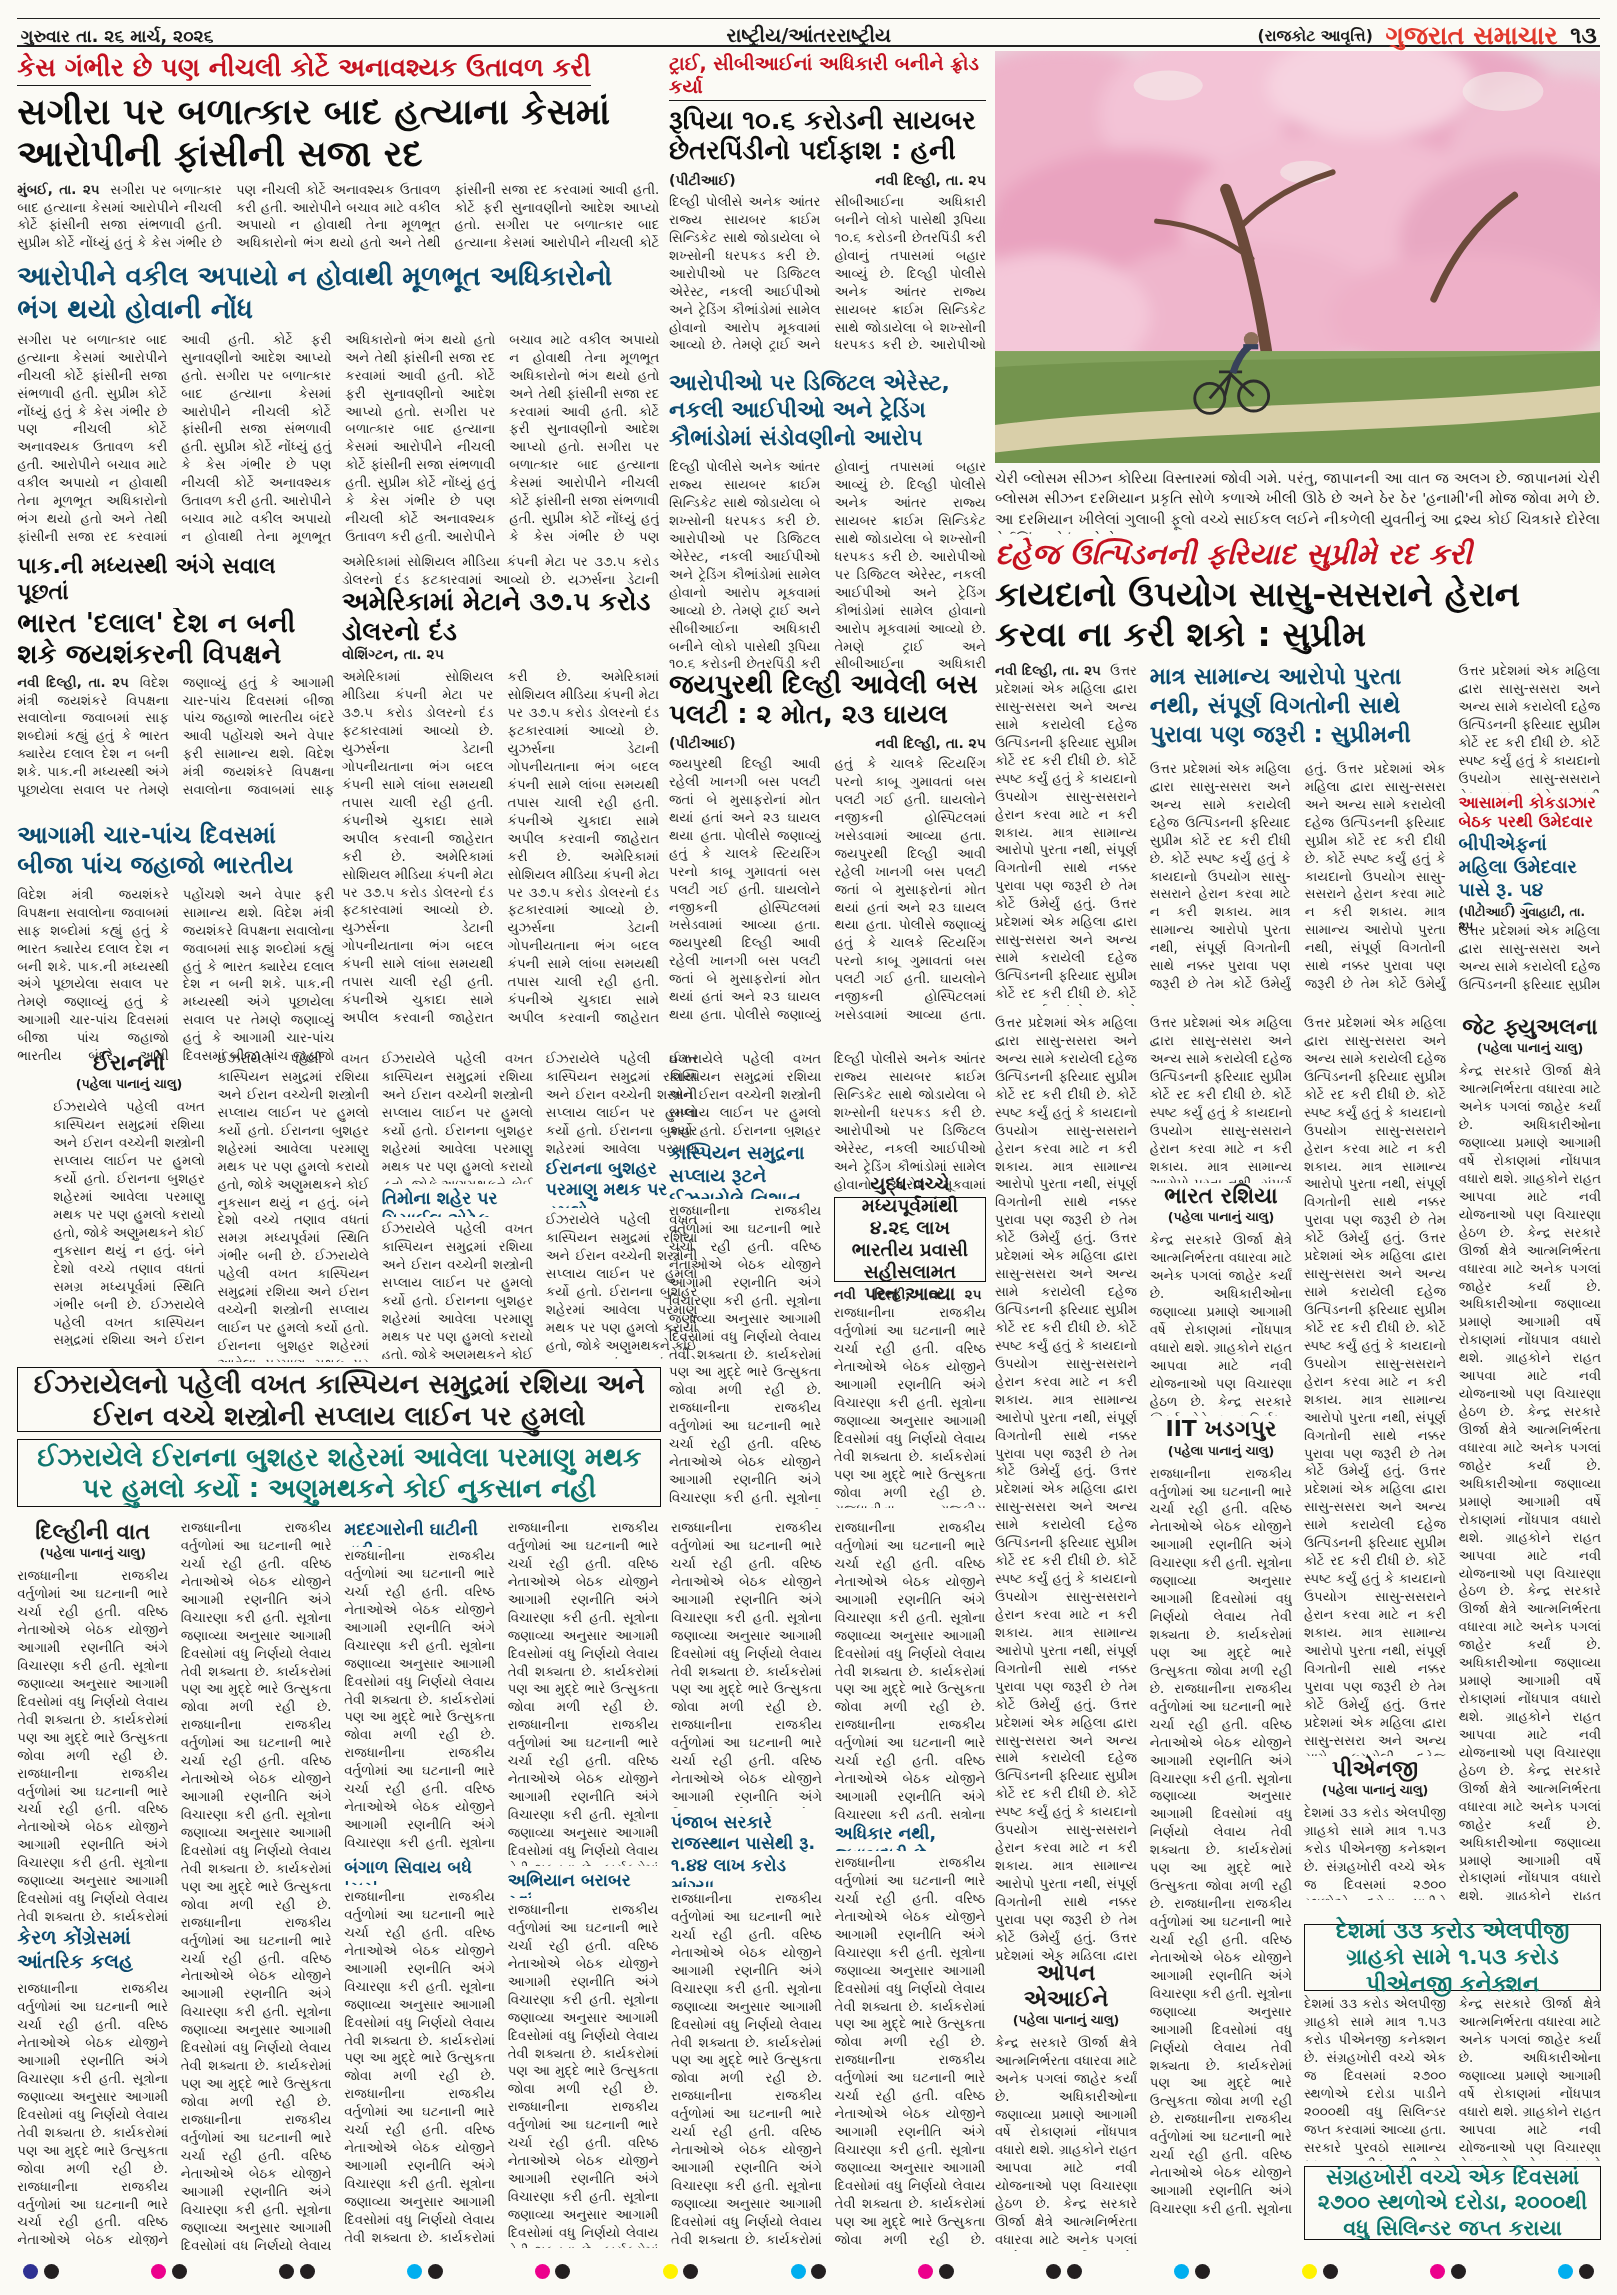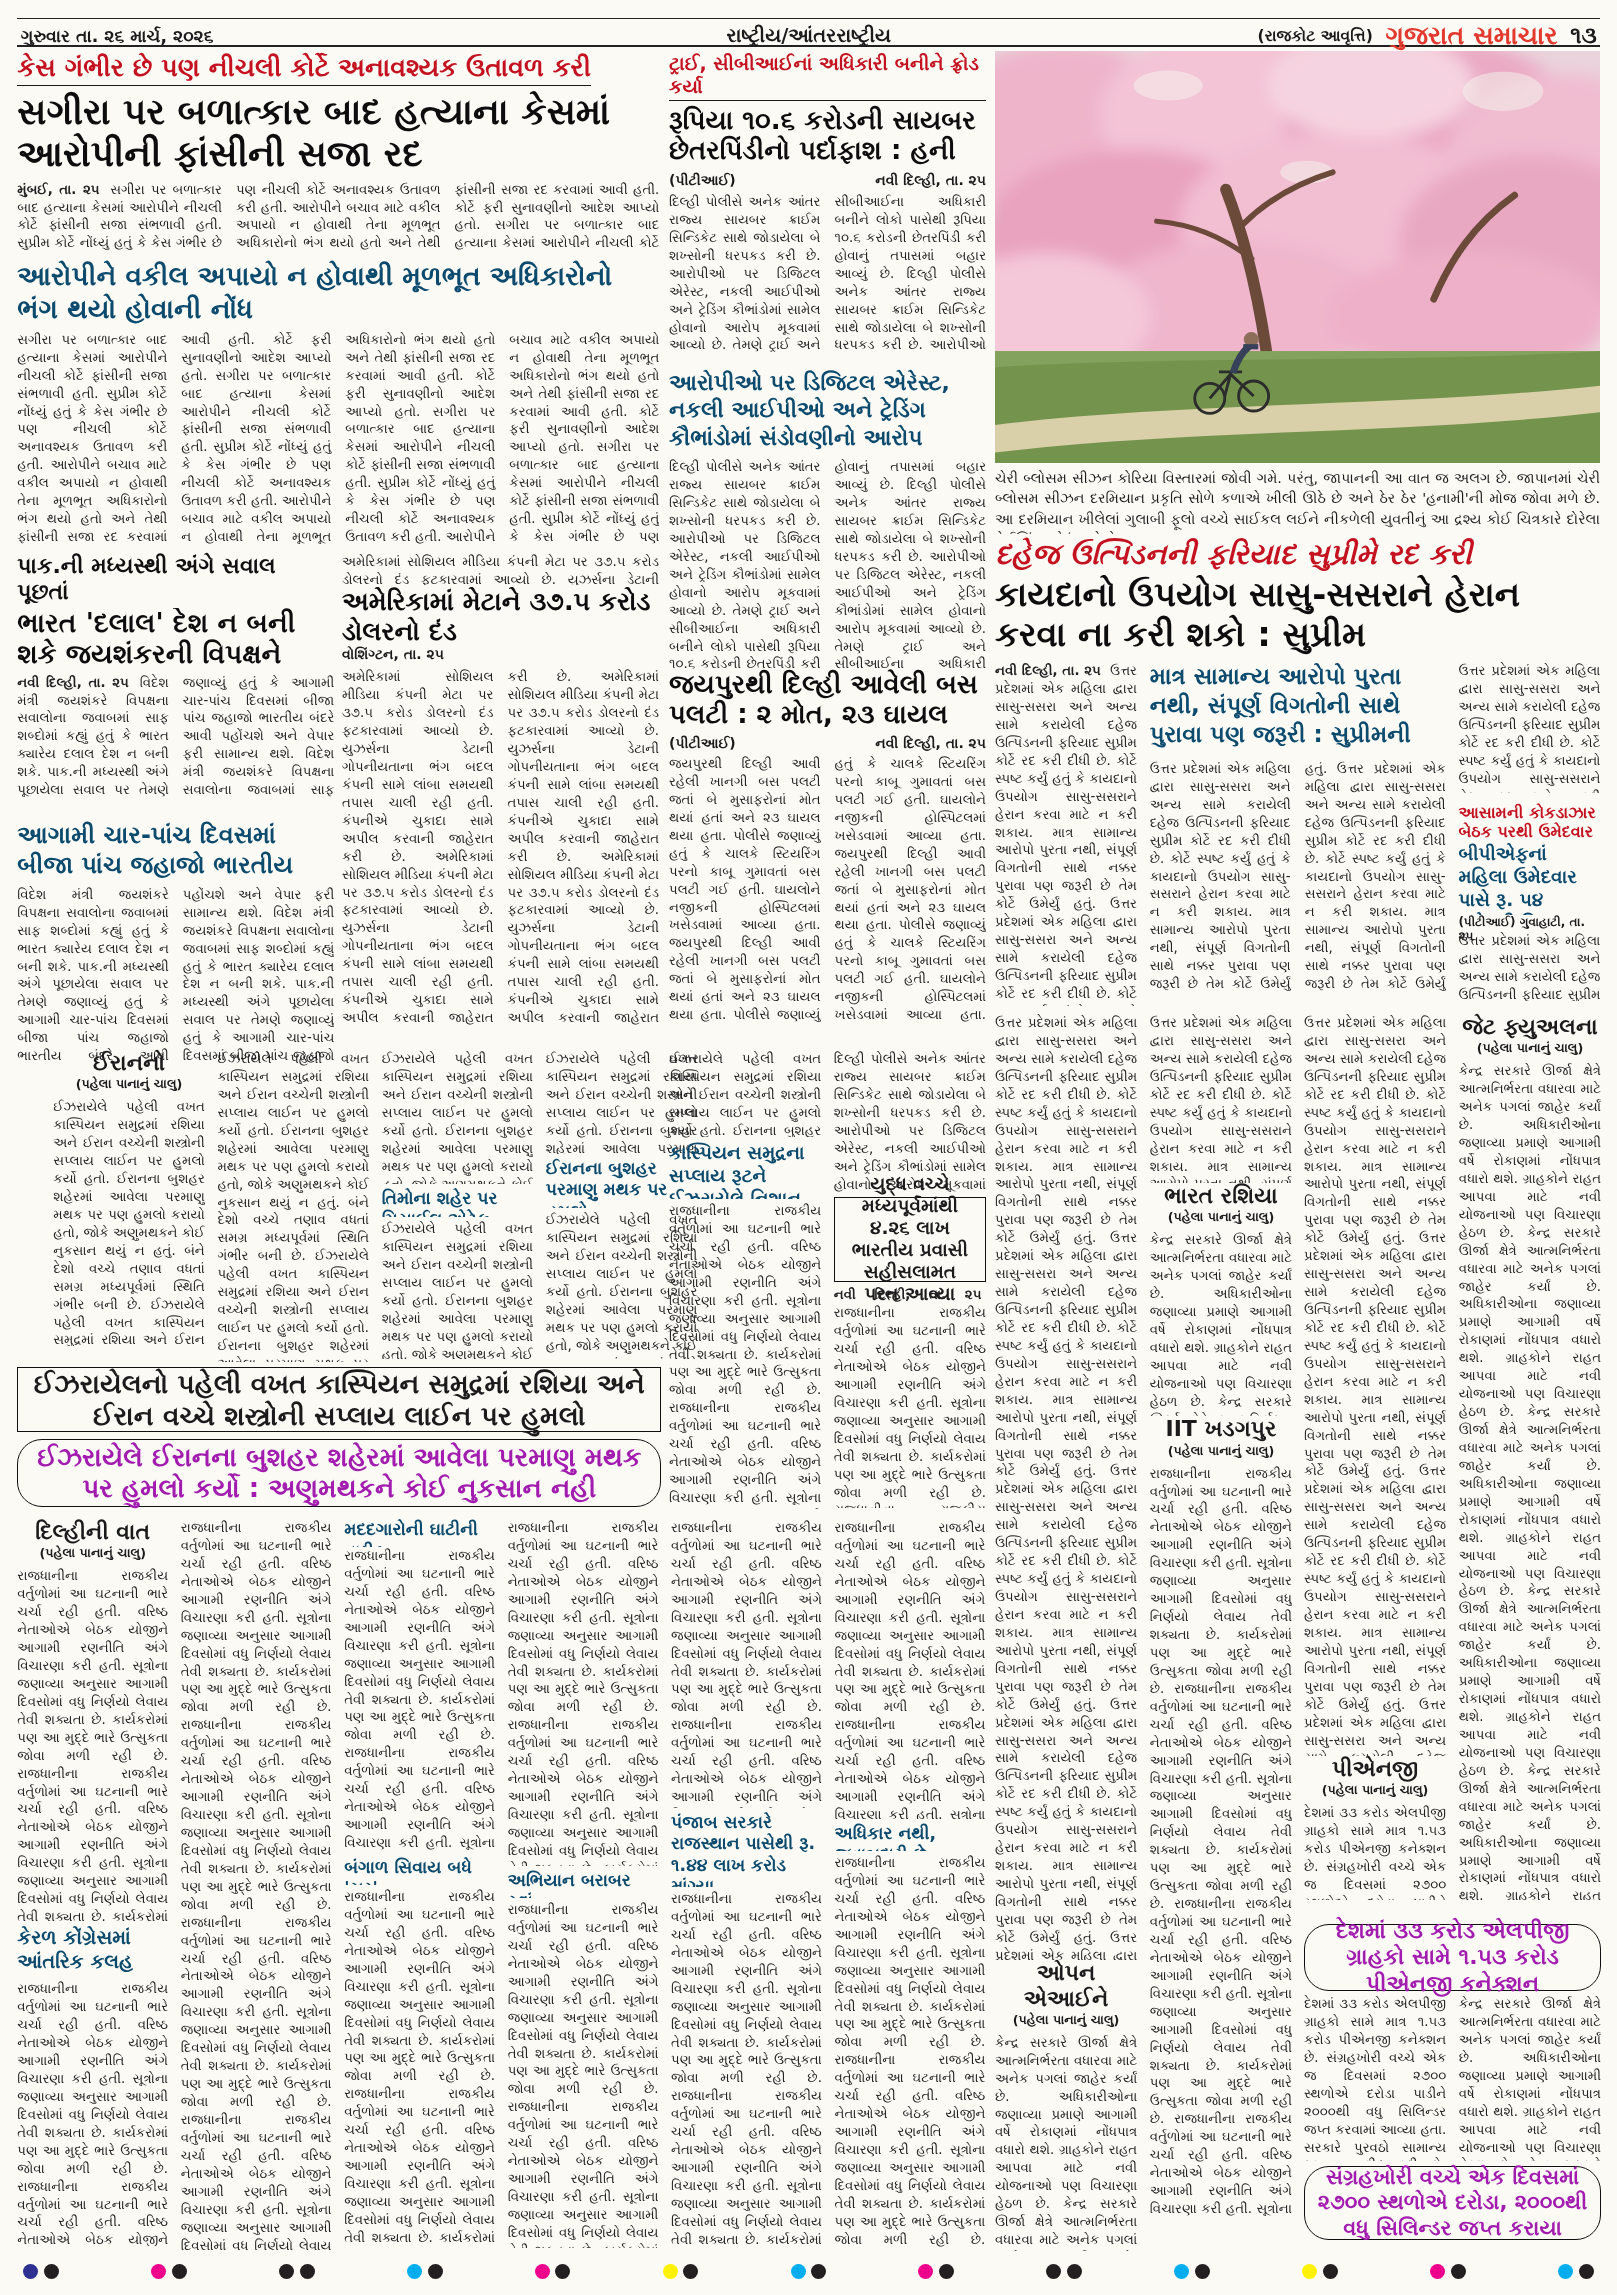--- a/index.html
+++ b/index.html
@@ -35,21 +35,21 @@
   .sub { font-weight:bold; color:#0c4a6e; line-height:1.25; overflow:hidden; }
   .dl { font-weight:bold; margin-right:4.6px; }
   .agency-row { display:flex; justify-content:space-between; font-weight:bold; font-size:14px; margin:3.5px 0; }
   .center { text-align:left; }
 
   .cont-name { font-size:22px; font-weight:bold; text-align:center; line-height:1.15; }
   .cont-tag  { font-size:12.7px; font-weight:bold; text-align:center; margin:1.2px 0 5.8px; }
 
   .box { border:1.7px solid #101010; display:flex; align-items:center; justify-content:center;
          text-align:center; padding:3.5px 10.4px; font-weight:bold; line-height:1.2; }
-  .box-red { color:#a21caf;border-radius:25px; }
+  .box-red { color:#0f766e; }
 
   .colstack { display:flex; gap:12.7px; }
   .col { flex:1; display:flex; flex-direction:column; }
 
   .caption { font-size:14.4px; line-height:1.42; text-align:justify; overflow:hidden; }
 
   .reg-row { display:flex; justify-content:space-between; align-items:center; }
   .reg-group { display:flex; gap:5.8px; }
   .reg-dot { width:15px; height:15px; border-radius:50%; display:inline-block; }
 
@@ -149,21 +149,21 @@
           <b class="dl">નવી દિલ્હી, તા. ૨૫</b>
           <span>ઉત્તર પ્રદેશમાં એક મહિલા દ્વારા સાસુ-સસરા અને અન્ય સામે કરાયેલી દહેજ ઉત્પિડનની ફરિયાદ સુપ્રીમ કોર્ટે રદ કરી દીધી છે. કોર્ટે સ્પષ્ટ કર્યું હતું કે કાયદાનો ઉપયોગ સાસુ-સસરાને હેરાન કરવા માટે ન કરી શકાય. માત્ર સામાન્ય આરોપો પુરતા નથી, સંપૂર્ણ વિગતોની સાથે નક્કર પુરાવા પણ જરૂરી છે તેમ કોર્ટે ઉમેર્યું હતું. ઉત્તર પ્રદેશમાં એક મહિલા દ્વારા સાસુ-સસરા અને અન્ય સામે કરાયેલી દહેજ ઉત્પિડનની ફરિયાદ સુપ્રીમ કોર્ટે રદ કરી દીધી છે. કોર્ટે સ્પષ્ટ કર્યું હતું કે કાયદાનો ઉપયોગ સાસુ-સસરાને હેરાન કરવા માટે ન કરી શકાય. માત્ર સામાન્ય આરોપો પુરતા નથી, સંપૂર્ણ વિગતોની સાથે નક્કર પુરાવા પણ જરૂરી છે તેમ કોર્ટે ઉમેર્યું હતું. ઉત્તર પ્રદેશમાં એક મહિલા દ્વારા સાસુ-સસરા અને અન્ય સામે કરાયેલી દહેજ ઉત્પિડનની ફરિયાદ સુપ્રીમ કોર્ટે રદ કરી દીધી છે. કોર્ટે સ્પષ્ટ કર્યું હતું કે કાયદાનો ઉપયોગ સાસુ-સસરાને હેરાન કરવા માટે ન કરી શકાય. માત્ર સામાન્ય આરોપો પુરતા નથી, સંપૂર્ણ વિગતોની સાથે નક્કર પુરાવા પણ જરૂરી છે તેમ કોર્ટે ઉમેર્યું હતું. ઉત્તર પ્રદેશમાં એક મહિલા દ્વારા સાસુ-સસરા અને અન્ય સામે કરાયેલી દહેજ ઉત્પિડનની ફરિયાદ સુપ્રીમ કોર્ટે રદ કરી દીધી છે. કોર્ટે સ્પષ્ટ કર્યું હતું કે કાયદાનો ઉપયોગ સાસુ-સસરાને હેરાન કરવા માટે ન કરી શકાય. માત્ર સામાન્ય આરોપો પુરતા નથી, સંપૂર્ણ વિગતોની સાથે નક્કર પુરાવા પણ જરૂરી છે તેમ કોર્ટે ઉમેર્યું હતું.</span>
         </div>
       </div>
       <div class="col" style="flex:0 0 296px;">
         <div class="sub center" style="font-size:23px;height:92px;">માત્ર સામાન્ય આરોપો પુરતા નથી, સંપૂર્ણ વિગતોની સાથે પુરાવા પણ જરૂરી : સુપ્રીમની સ્પષ્ટતા</div>
         <div class="bt c2" style="height:245px;margin-top:5.8px;">ઉત્તર પ્રદેશમાં એક મહિલા દ્વારા સાસુ-સસરા અને અન્ય સામે કરાયેલી દહેજ ઉત્પિડનની ફરિયાદ સુપ્રીમ કોર્ટે રદ કરી દીધી છે. કોર્ટે સ્પષ્ટ કર્યું હતું કે કાયદાનો ઉપયોગ સાસુ-સસરાને હેરાન કરવા માટે ન કરી શકાય. માત્ર સામાન્ય આરોપો પુરતા નથી, સંપૂર્ણ વિગતોની સાથે નક્કર પુરાવા પણ જરૂરી છે તેમ કોર્ટે ઉમેર્યું હતું. ઉત્તર પ્રદેશમાં એક મહિલા દ્વારા સાસુ-સસરા અને અન્ય સામે કરાયેલી દહેજ ઉત્પિડનની ફરિયાદ સુપ્રીમ કોર્ટે રદ કરી દીધી છે. કોર્ટે સ્પષ્ટ કર્યું હતું કે કાયદાનો ઉપયોગ સાસુ-સસરાને હેરાન કરવા માટે ન કરી શકાય. માત્ર સામાન્ય આરોપો પુરતા નથી, સંપૂર્ણ વિગતોની સાથે નક્કર પુરાવા પણ જરૂરી છે તેમ કોર્ટે ઉમેર્યું હતું. ઉત્તર પ્રદેશમાં એક મહિલા દ્વારા સાસુ-સસરા અને અન્ય સામે કરાયેલી દહેજ ઉત્પિડનની ફરિયાદ સુપ્રીમ કોર્ટે રદ કરી દીધી છે. કોર્ટે સ્પષ્ટ કર્યું હતું કે કાયદાનો ઉપયોગ સાસુ-સસરાને હેરાન કરવા માટે ન કરી શકાય. માત્ર સામાન્ય આરોપો પુરતા નથી, સંપૂર્ણ વિગતોની સાથે નક્કર પુરાવા પણ જરૂરી છે તેમ કોર્ટે ઉમેર્યું હતું. ઉત્તર પ્રદેશમાં એક મહિલા દ્વારા સાસુ-સસરા અને અન્ય સામે કરાયેલી દહેજ ઉત્પિડનની ફરિયાદ સુપ્રીમ કોર્ટે રદ કરી દીધી છે. કોર્ટે સ્પષ્ટ કર્યું હતું કે કાયદાનો ઉપયોગ સાસુ-સસરાને હેરાન કરવા માટે ન કરી શકાય. માત્ર સામાન્ય આરોપો પુરતા નથી, સંપૂર્ણ વિગતોની સાથે નક્કર પુરાવા પણ જરૂરી છે તેમ કોર્ટે ઉમેર્યું હતું. ઉત્તર પ્રદેશમાં એક મહિલા દ્વારા સાસુ-સસરા અને અન્ય સામે કરાયેલી દહેજ ઉત્પિડનની ફરિયાદ સુપ્રીમ કોર્ટે રદ કરી દીધી છે. કોર્ટે સ્પષ્ટ કર્યું હતું કે કાયદાનો ઉપયોગ સાસુ-સસરાને હેરાન કરવા માટે ન કરી શકાય. માત્ર સામાન્ય આરોપો પુરતા નથી, સંપૂર્ણ વિગતોની સાથે નક્કર પુરાવા પણ જરૂરી છે તેમ કોર્ટે ઉમેર્યું હતું.</div>
       </div>
       <div class="col" style="flex:0 0 142px;">
         <div class="bt" style="height:131px;">ઉત્તર પ્રદેશમાં એક મહિલા દ્વારા સાસુ-સસરા અને અન્ય સામે કરાયેલી દહેજ ઉત્પિડનની ફરિયાદ સુપ્રીમ કોર્ટે રદ કરી દીધી છે. કોર્ટે સ્પષ્ટ કર્યું હતું કે કાયદાનો ઉપયોગ સાસુ-સસરાને હેરાન કરવા માટે ન કરી શકાય. માત્ર સામાન્ય આરોપો પુરતા નથી, સંપૂર્ણ વિગતોની સાથે નક્કર પુરાવા પણ જરૂરી છે તેમ કોર્ટે ઉમેર્યું હતું. ઉત્તર પ્રદેશમાં એક મહિલા દ્વારા સાસુ-સસરા અને અન્ય સામે કરાયેલી દહેજ ઉત્પિડનની ફરિયાદ સુપ્રીમ કોર્ટે રદ કરી દીધી છે. કોર્ટે સ્પષ્ટ કર્યું હતું કે કાયદાનો ઉપયોગ સાસુ-સસરાને હેરાન કરવા માટે ન કરી શકાય. માત્ર સામાન્ય આરોપો પુરતા નથી, સંપૂર્ણ વિગતોની સાથે નક્કર પુરાવા પણ જરૂરી છે તેમ કોર્ટે ઉમેર્યું હતું.</div>
-        <div class="kick" style="font-size:16px;margin-top:10px;height:39px;">આસામની કોકડાઝાર બેઠક પરથી ઉમેદવાર</div>
+        <div class="kick" style="font-size:16px;margin-top:0;height:39px;">આસામની કોકડાઝાર બેઠક પરથી ઉમેદવાર</div>
         <div class="sub" style="font-size:18.5px;height:73px;">બીપીએફનાં મહિલા ઉમેદવાર પાસે રૂ. ૫૪ કરોડની મિલકત</div>
         <div style="font-weight:bold;font-size:12px;height:17.3px;">(પીટીઆઈ) ગુવાહાટી, તા. ૨૫</div>
         <div class="bt" style="height:69px;">ઉત્તર પ્રદેશમાં એક મહિલા દ્વારા સાસુ-સસરા અને અન્ય સામે કરાયેલી દહેજ ઉત્પિડનની ફરિયાદ સુપ્રીમ કોર્ટે રદ કરી દીધી છે. કોર્ટે સ્પષ્ટ કર્યું હતું કે કાયદાનો ઉપયોગ સાસુ-સસરાને હેરાન કરવા માટે ન કરી શકાય. માત્ર સામાન્ય આરોપો પુરતા નથી, સંપૂર્ણ વિગતોની સાથે નક્કર પુરાવા પણ જરૂરી છે તેમ કોર્ટે ઉમેર્યું હતું. ઉત્તર પ્રદેશમાં એક મહિલા દ્વારા સાસુ-સસરા અને અન્ય સામે કરાયેલી દહેજ ઉત્પિડનની ફરિયાદ સુપ્રીમ કોર્ટે રદ કરી દીધી છે. કોર્ટે સ્પષ્ટ કર્યું હતું કે કાયદાનો ઉપયોગ સાસુ-સસરાને હેરાન કરવા માટે ન કરી શકાય. માત્ર સામાન્ય આરોપો પુરતા નથી, સંપૂર્ણ વિગતોની સાથે નક્કર પુરાવા પણ જરૂરી છે તેમ કોર્ટે ઉમેર્યું હતું.</div>
       </div>
     </div>
   </section>
 
   <section class="abs" style="left:17.3px;top:553px;width:317px;height:494px;">
     <div class="kick-dark" style="font-size:22px;">પાક.ની મધ્યસ્થી અંગે સવાલ પૂછતાં</div>
     <h2 class="hl" style="font-size:26.6px;height:62px;margin-top:2.3px;">ભારત 'દલાલ' દેશ ન બની શકે જયશંકરની વિપક્ષને સાફ વાત</h2>

